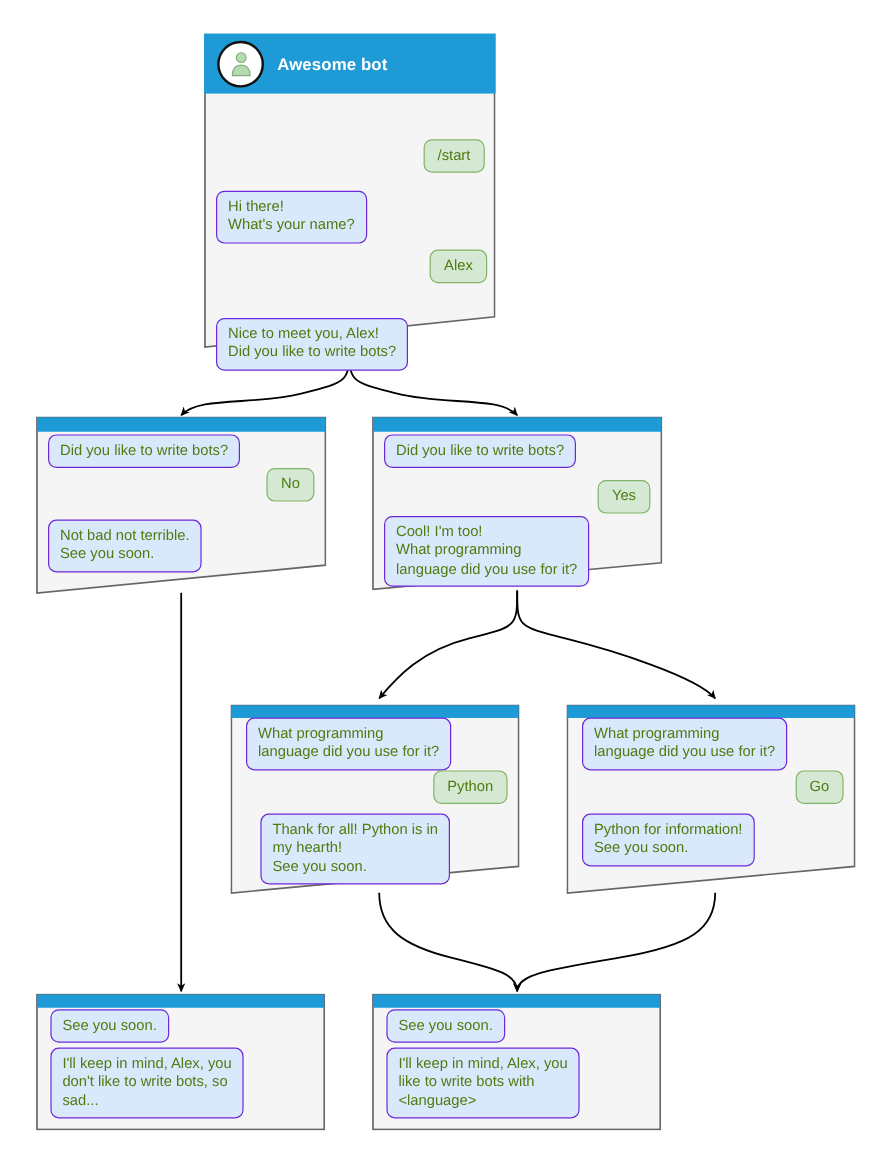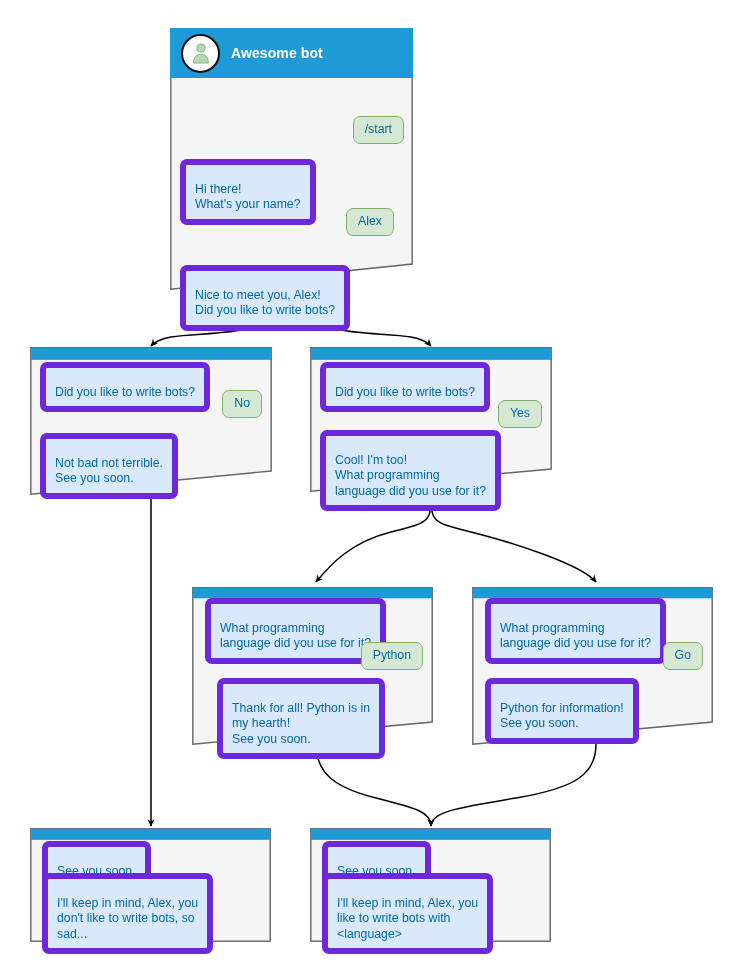--- a/index.html
+++ b/index.html
@@ -82,29 +82,29 @@
     display: flex;
   }
   .msg-row.bot  { justify-content: flex-start; }
   .msg-row.user { justify-content: flex-end; }
 
   .bubble {
     border-radius: 7px;
     box-sizing: border-box;
     font-size: 12.3px;
     line-height: 15.4px;
-    color: #0369a1;
+    color: #4d7c0f;
     white-space: pre-line;
     display: flex;
     align-items: center;
   }
   .bubble.bot {
     background: #dae8fc;
-    border: 6px solid #6d28d9;
-    padding: 17px 9px 6px 9px;
+    border: 1px solid #6d28d9;
+    padding: 5px 9px 6px 9px;
   }
   .bubble.user {
     background: #d5e8d4;
     border: 1px solid #82b366;
     padding: 5px 11px 6px 11px;
     justify-content: center;
   }
 </style>
 </head>
 <body>
@@ -145,21 +145,21 @@
         <div class="card-title">Awesome bot</div>
       </div>
 
       <div class="msg-row user" style="left:10px; top:88px; width:224px;">
         <div class="bubble user">/start</div>
       </div>
       <div class="msg-row bot" style="left:10px; top:131px; width:224px;">
         <div class="bubble bot">Hi there!
 What's your name?</div>
       </div>
-      <div class="msg-row user" style="left:0; top:180px; width:224px;">
+      <div class="msg-row user" style="left:12px; top:180px; width:224px;">
         <div class="bubble user">Alex</div>
       </div>
       <div class="msg-row bot" style="left:10px; top:222px; width:224px;margin-top:15px;">
         <div class="bubble bot">Nice to meet you, Alex!
 Did you like to write bots?</div>
       </div>
     </div>
   </div>
 
   <div class="card" style="left:30px; top:347px; width:242px; height:148px;">

